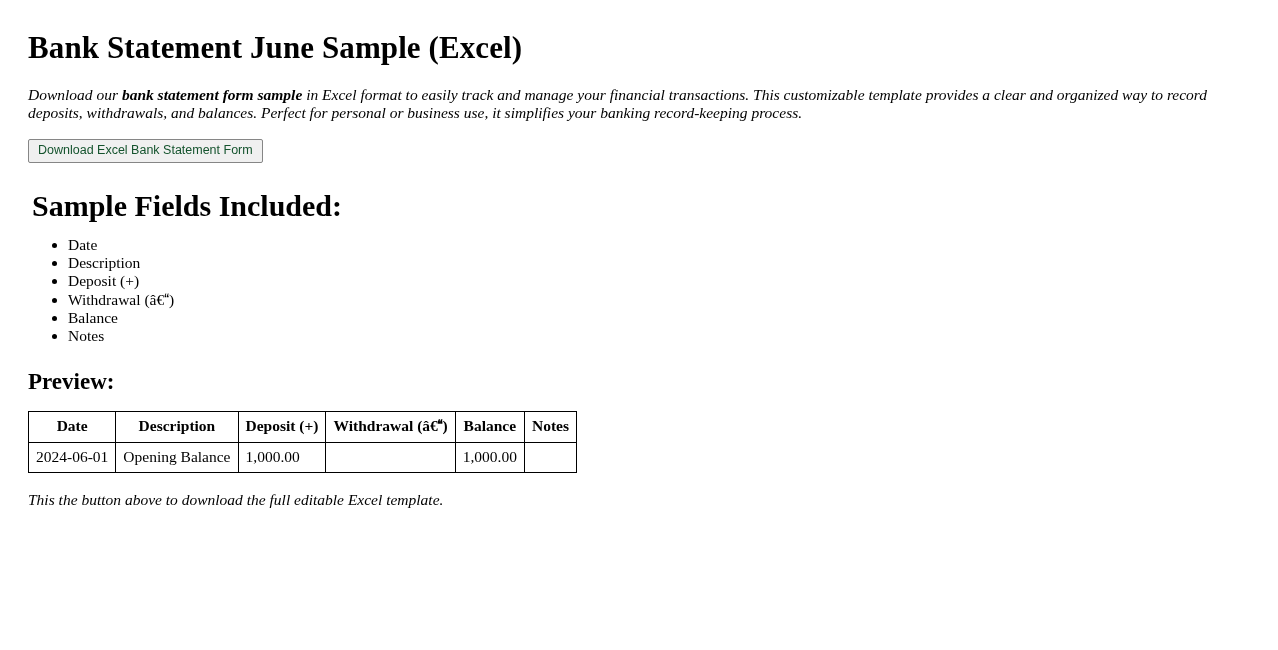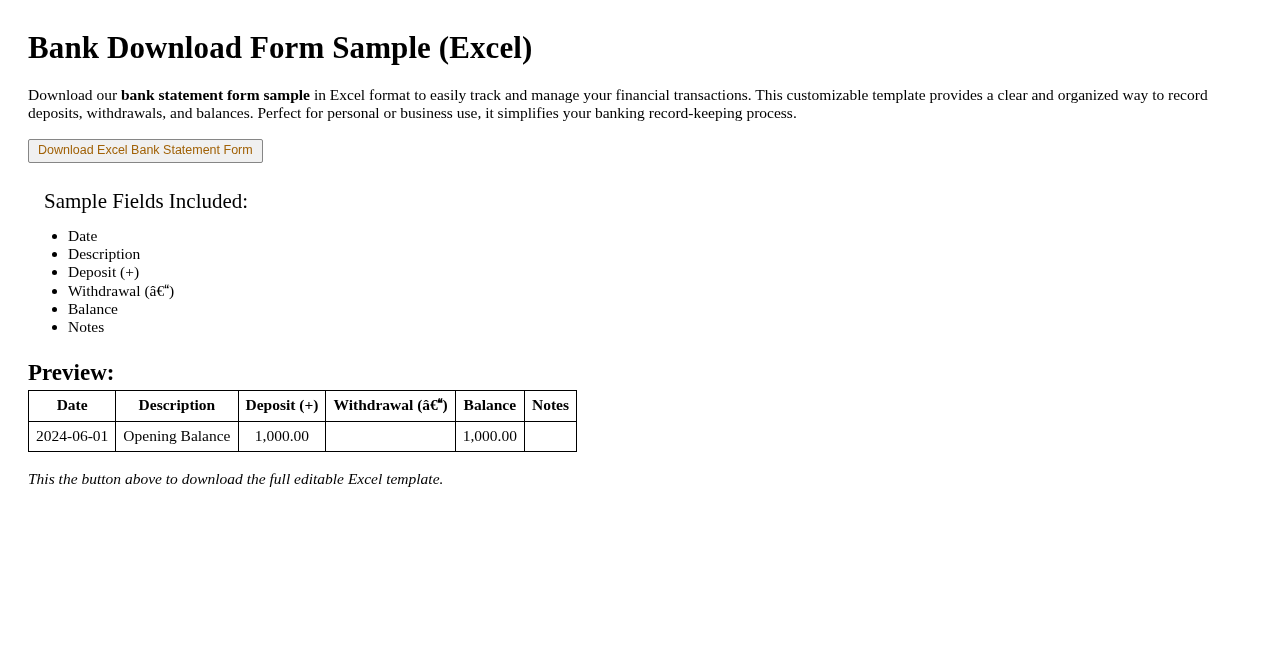--- a/index.html
+++ b/index.html
@@ -24,86 +24,87 @@
     font-size: 31px;
     font-weight: bold;
     margin: 14px 0 20px 0;
     letter-spacing: 0.1px;
   }
   p.intro {
     font-size: 15.5px;
     line-height: 1.18;
     margin: 0 0 16px 0;
     max-width: 1222px;
+    font-style: italic;
   }
   p.intro b { font-weight: bold; }
   .download-btn {
     font-family: "Liberation Sans", "DejaVu Sans", sans-serif;
     font-size: 12.5px;
     padding: 3px 9px 4px 9px;
     background: #f0f0f0;
     border: 1px solid #868686;
     border-radius: 2px;
-    color: #a16207;
+    color: #14532d;
     cursor: pointer;
     display: inline-block;
     margin: 0 0 4px 0;
     line-height: 1.25;
   }
   h2.section-title {
-    font-size: 21px;
-    font-weight: normal;
-    margin: 22px 0 13px 16px;
+    font-size: 30px;
+    font-weight: bold;
+    margin: 22px 0 13px 4px;
   }
   ul.fields {
     margin: 0 0 0 0;
     padding-left: 40px;
     list-style-type: disc;
   }
   ul.fields li {
     font-size: 15.5px;
     line-height: 1.17;
     margin: 0;
   }
   h2.preview-title {
     font-size: 23px;
     font-weight: bold;
-    margin: 24px 0 4px 0;
+    margin: 24px 0 16px 0;
   }
   table.preview {
     border-collapse: collapse;
     border: 1px solid #000;
     margin: 0 0 0 0;
   }
   table.preview th,
   table.preview td {
     border: 1px solid #000;
     font-size: 15.5px;
     padding: 5px 7px 6px 7px;
-    text-align: center;
+    text-align: left;
     vertical-align: middle;
     line-height: 1.2;
     white-space: nowrap;
   }
   table.preview th {
     font-weight: bold;
     text-align: center;
   }
   p.footnote {
     font-size: 15.5px;
     font-style: italic;
     margin: 18px 0 0 0;
   }
 </style>
 </head>
 <body>
 
 <div class="page">
 
-  <h1 class="page-title">Bank Download Form Sample (Excel)</h1>
+  <h1 class="page-title">Bank Statement June Sample (Excel)</h1>
 
   <p class="intro"><span>Download our </span><b>bank statement form sample</b><span> in Excel format to easily track and manage your financial transactions. This customizable template provides a clear and organized way to record deposits, withdrawals, and balances. Perfect for personal or business use, it simplifies your banking record-keeping process.</span></p>
 
   <div>
     <button class="download-btn">Download Excel Bank Statement Form</button>
   </div>
 
   <h2 class="section-title">Sample Fields Included:</h2>
 
   <ul class="fields">

